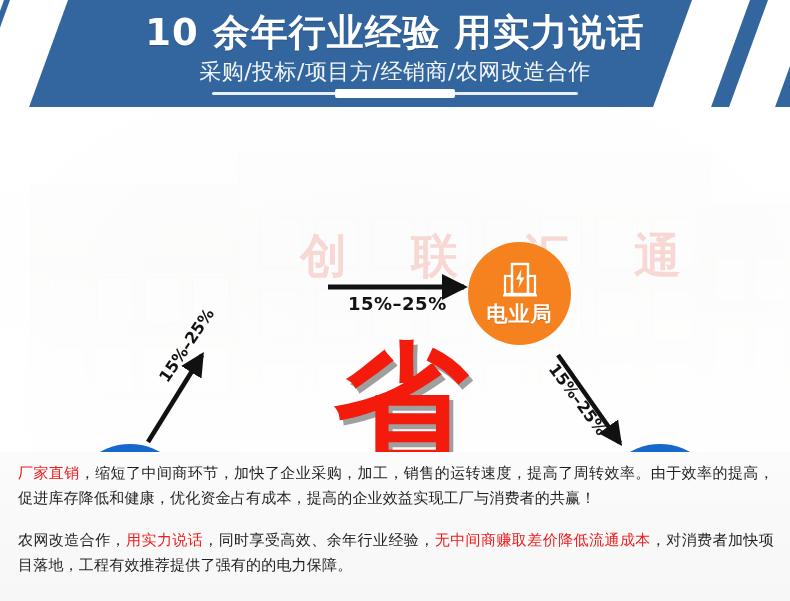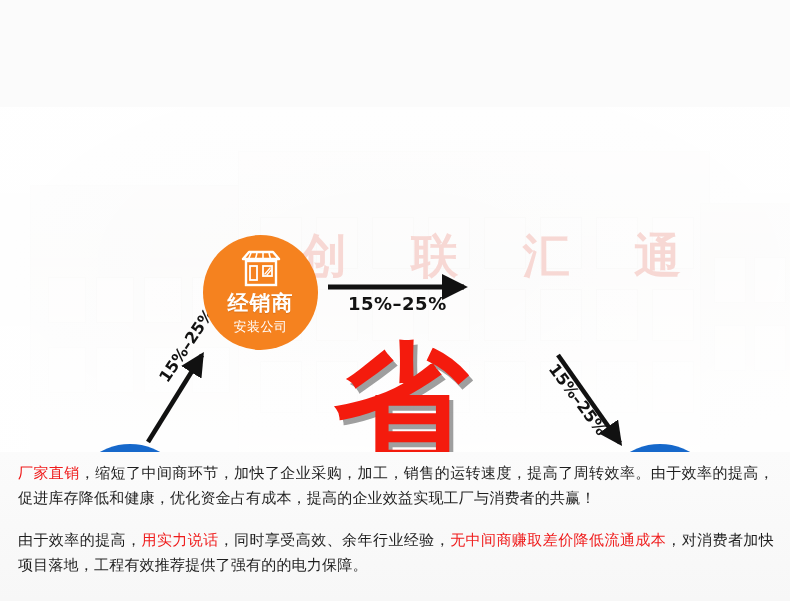--- a/index.html
+++ b/index.html
@@ -98,20 +98,30 @@
   .para{font-size:15px;line-height:25px;color:#1f1f1f;letter-spacing:.2px;
     font-family:Liberation Sans, sans-serif;text-align:justify;}
   .para.p2{margin-top:17px;}
   .hl{color:#ef1b1b;}
 </style>
 </head>
 <body>
 
 <div id="page">
 
+  <div class="header">
+    <div class="hdr-stripe s1"></div>
+    <div class="hdr-stripe s2"></div>
+    <div class="hdr-stripe s3"></div>
+    <div class="hdr-stripe s4"></div>
+    <div class="hdr-title">10 余年行业经验 用实力说话</div>
+    <div class="hdr-sub">采购/投标/项目方/经销商/农网改造合作</div>
+    <div class="hdr-rule"></div>
+    <div class="hdr-rule-mid"></div>
+  </div>
 
   <div class="diagram">
 
     <div class="bg-photo">
       <div class="bld bldA"></div>
       <div class="bld bldB"></div>
       <div class="bld bldC"></div>
       <div class="win" style="left:48px;top:170px;width:36px;height:44px;"></div>
       <div class="win" style="left:96px;top:170px;width:36px;height:44px;"></div>
       <div class="win" style="left:144px;top:170px;width:36px;height:44px;"></div>
@@ -169,56 +179,50 @@
       <line x1="558" y1="248" x2="620" y2="336" stroke="#111" stroke-width="4.6" marker-end="url(#ah)"></line>
       <line x1="198" y1="290" x2="608" y2="290" stroke="#111" stroke-width="4" transform="translate(0,106)" marker-end="url(#ah)"></line>
     </svg>
 
     <div class="lbl lbl-top">15%–25%</div>
     <div class="lbl lbl-left">15%–25%</div>
     <div class="lbl lbl-right">15%–25%</div>
 
     <div class="sheng">省</div>
 
-    <div class="node n-dealer">
+
+    <div class="node n-bureau">
       <span class="nicon">
-        <svg width="44" height="40" viewBox="0 0 44 40">
-          <path d="M4 10 L10 3 L34 3 L40 10 Z" fill="none" stroke="#fff" stroke-width="2.4" stroke-linejoin="round"></path>
-          <line x1="12" y1="4" x2="9.5" y2="10" stroke="#fff" stroke-width="1.6"></line>
-          <line x1="18" y1="4" x2="16.5" y2="10" stroke="#fff" stroke-width="1.6"></line>
-          <line x1="24" y1="4" x2="24" y2="10" stroke="#fff" stroke-width="1.6"></line>
-          <line x1="30" y1="4" x2="31.5" y2="10" stroke="#fff" stroke-width="1.6"></line>
-          <rect x="7" y="12" width="30" height="24" fill="none" stroke="#fff" stroke-width="2.4"></rect>
-          <rect x="11" y="17" width="7" height="14" fill="none" stroke="#fff" stroke-width="1.8"></rect>
-          <rect x="24" y="17" width="9" height="10" fill="none" stroke="#fff" stroke-width="1.8"></rect>
-          <line x1="25.5" y1="25.5" x2="31.5" y2="18.5" stroke="#fff" stroke-width="1.2"></line>
-          <line x1="27.5" y1="26.5" x2="32.5" y2="20.5" stroke="#fff" stroke-width="1.2"></line>
+        <svg width="42" height="40" viewBox="0 0 42 40">
+          <rect x="13" y="4" width="16" height="30" fill="none" stroke="#fff" stroke-width="2.4"></rect>
+          <rect x="6" y="16" width="7" height="18" fill="none" stroke="#fff" stroke-width="2.2"></rect>
+          <rect x="29" y="16" width="7" height="18" fill="none" stroke="#fff" stroke-width="2.2"></rect>
+          <path d="M22.5 9 L17 19.5 L21 19.5 L19.5 28 L25.5 17.5 L21.5 17.5 Z" fill="#fff"></path>
+          <line x1="4" y1="35.4" x2="38" y2="35.4" stroke="#fff" stroke-width="2.4"></line>
         </svg>
       </span>
-      <span class="nlabel">经销商</span>
-      <span class="nsub">安装公司</span>
-    </div>
-
+      <span class="nlabel">电业局</span>
+    </div>
 
     <div class="node n-maker">
       
       
     </div>
 
     <div class="node n-consumer">
       
       
     </div>
 
   </div>
 
   <div class="copy">
     <div class="copy-inner">
       <div class="para">
         <span class="hl">厂家直销</span><span>，缩短了中间商环节，加快了企业采购，加工，销售的运转速度，提高了周转效率。由于效率的提高，促进库存降低和健康，优化资金占有成本，提高的企业效益实现工厂与消费者的共赢！</span>
       </div>
       <div class="para p2">
-        <span>由于效率的提高，</span><span class="hl">用实力说话</span><span>，同时享受高效、余年行业经验，</span><span class="hl">无中间商赚取差价降低流通成本</span><span>，对消费者加快项目落地，工程有效推荐提供了强有的的电力保障。</span>
+        <span>农网改造合作，</span><span class="hl">用实力说话</span><span>，同时享受高效、余年行业经验，</span><span class="hl">无中间商赚取差价降低流通成本</span><span>，对消费者加快项目落地，工程有效推荐提供了强有的的电力保障。</span>
       </div>
     </div>
   </div>
 
 </div>
 
 </body></html>

